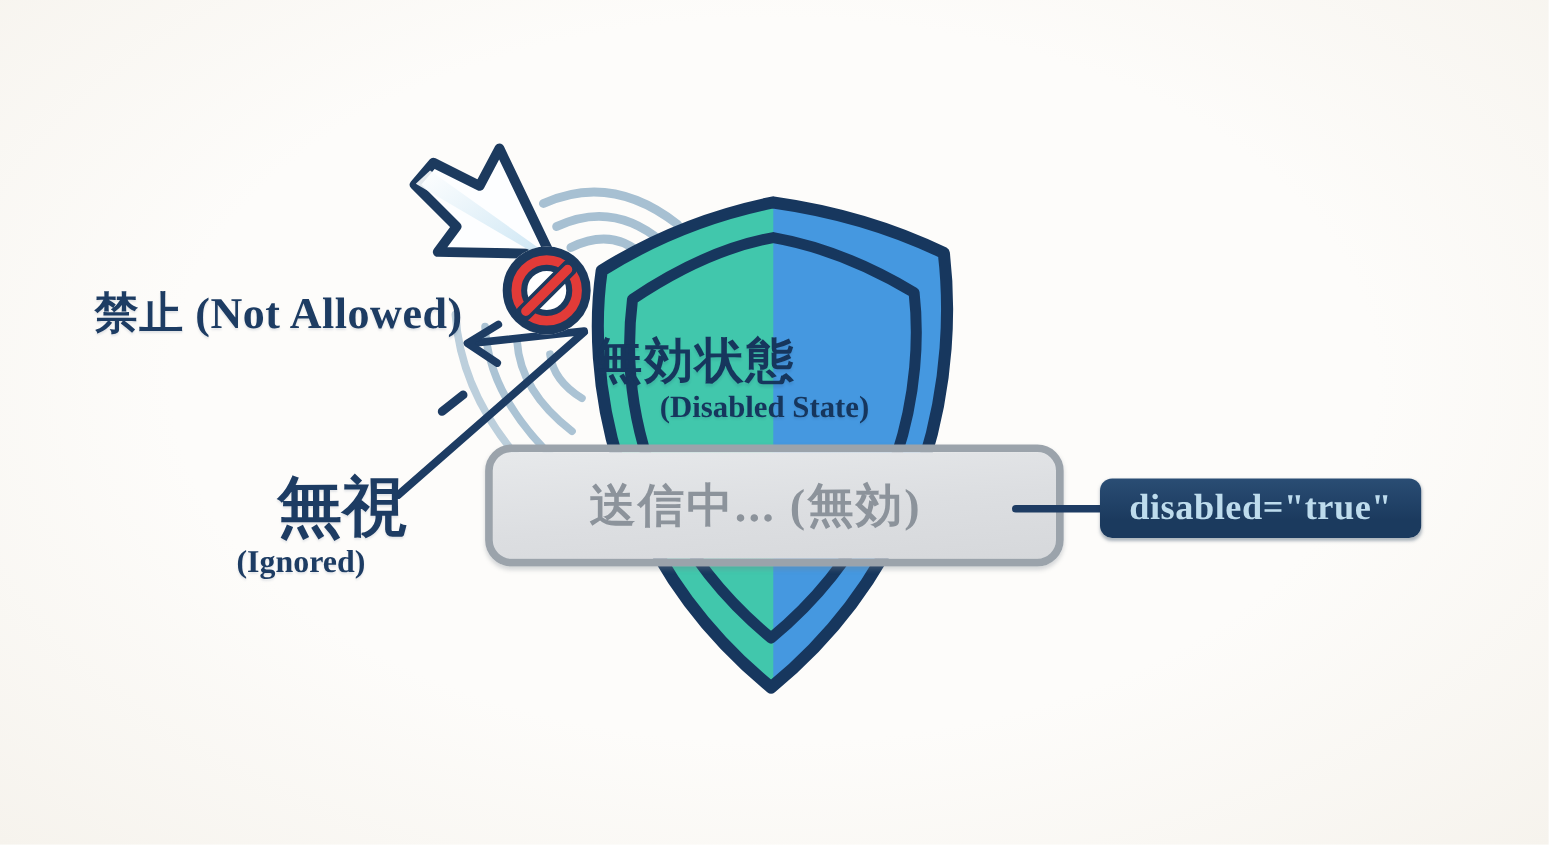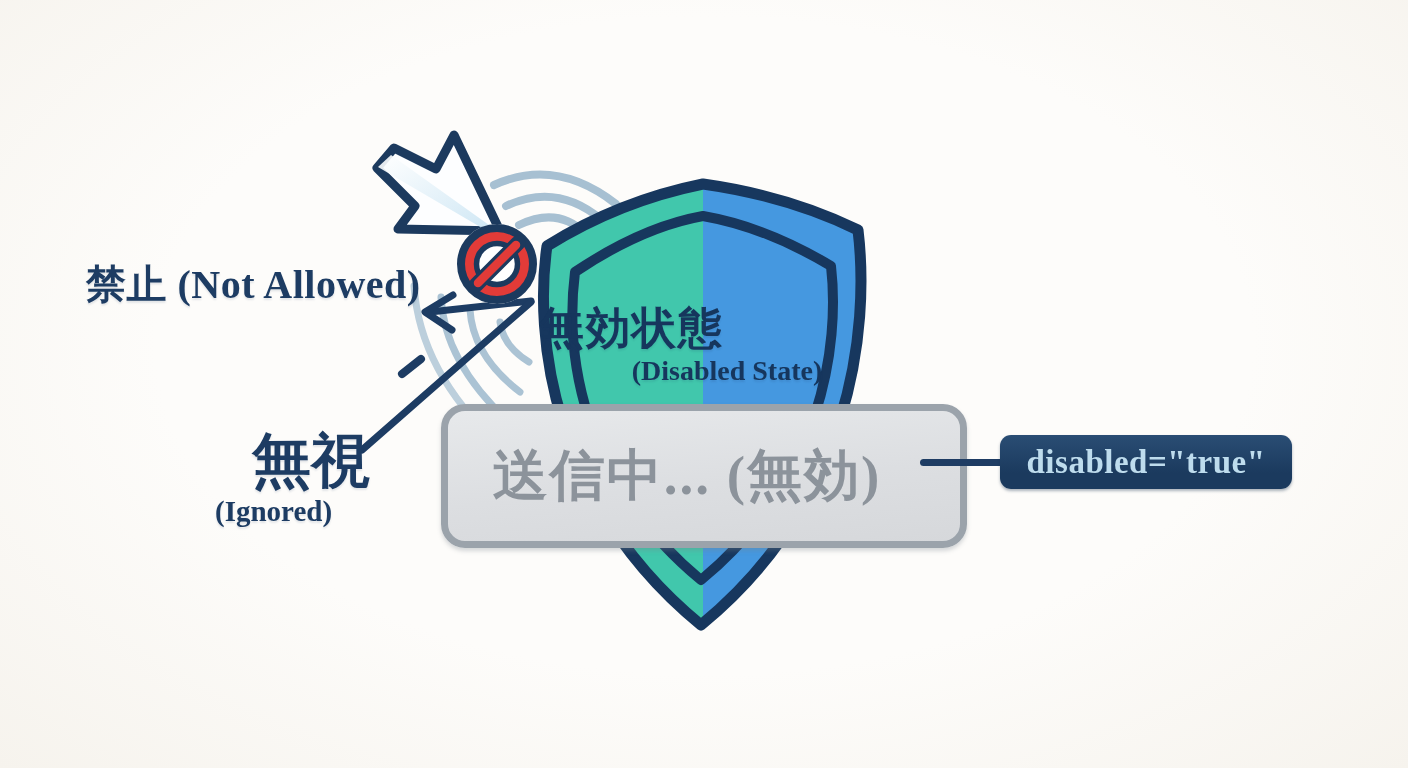--- a/index.html
+++ b/index.html
@@ -10,27 +10,27 @@
   }
   .abs{position:absolute;}
   svg.art{position:absolute;left:0;top:0;z-index:1;}
   .txt{color:#1d3c63;font-weight:700;line-height:1.05;z-index:4;
        text-shadow:0 2px 2px rgba(29,60,99,0.12);}
   .label-na{left:86px;top:264px;font-size:40px;letter-spacing:0.5px;}
   .ig-ja{left:237px;top:431px;width:148px;text-align:center;font-size:59px;}
   .ig-en{left:215px;top:496px;width:180px;text-align:left;font-size:29px;}
   .shield-ttl{left:540px;top:306px;width:326px;font-size:44px;
               color:#16365d;letter-spacing:2px;}
-  .shield-sub{left:564px;top:356px;width:326px;text-align:center;font-size:28px;color:#16365d;}
+  .shield-sub{left:532px;top:356px;width:326px;text-align:center;font-size:28px;color:#16365d;}
   .dis-btn{
-    left:441px;top:404px;width:526px;height:144px;box-sizing:border-box;
+    left:441px;top:404px;width:526px;height:111px;box-sizing:border-box;
     background:linear-gradient(175deg,#e7e9eb 0%,#dcdee1 55%,#d6d8db 100%);
     border:7px solid #9ba3ab;border-radius:24px;
     display:flex;align-items:center;justify-content:center;
-    font-size:55px;font-weight:700;color:#8c939b;letter-spacing:2px;
+    font-size:42px;font-weight:700;color:#8c939b;letter-spacing:2px;
     padding-right:34px;z-index:5;
     box-shadow:0 3px 4px rgba(120,130,140,0.30);
   }
   .connector{left:920px;top:459px;width:88px;height:7px;background:#1e3c63;
              border-radius:4px;z-index:6;}
   .code-badge{
     left:1000px;top:435px;width:292px;height:54px;box-sizing:border-box;
     background:linear-gradient(180deg,#2a4d74 0%,#1b3a5e 70%);
     border-radius:11px;display:flex;align-items:center;justify-content:center;
     font-size:33px;font-weight:700;color:#bedced;letter-spacing:0.5px;z-index:6;

